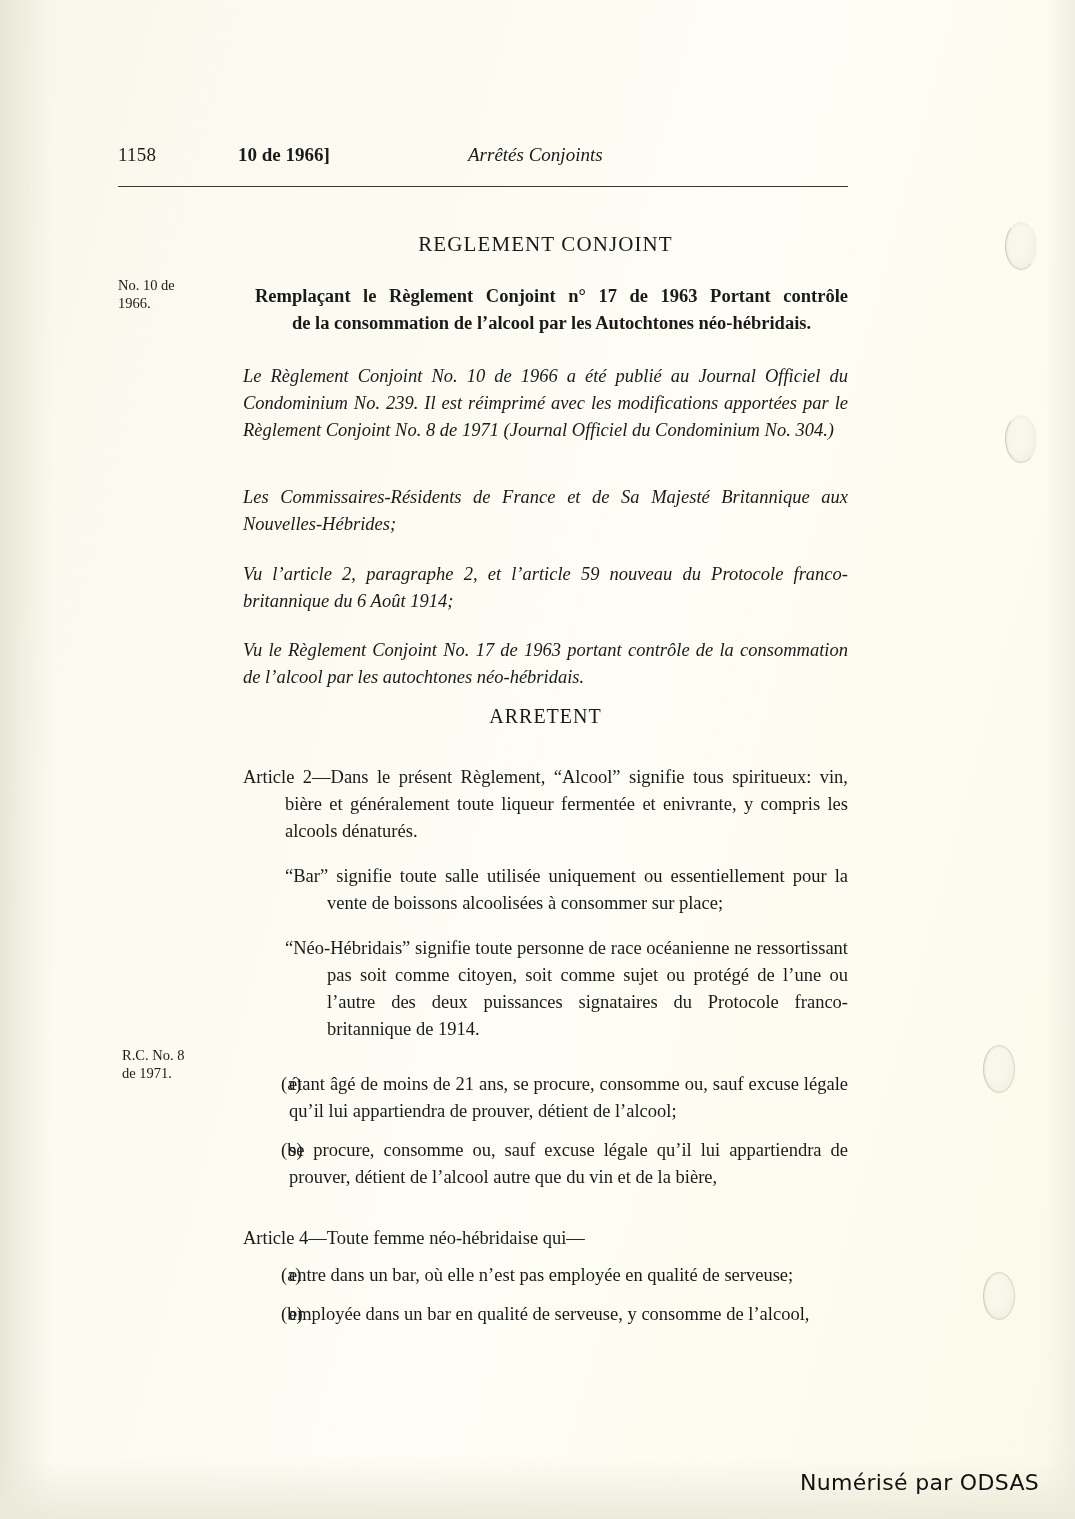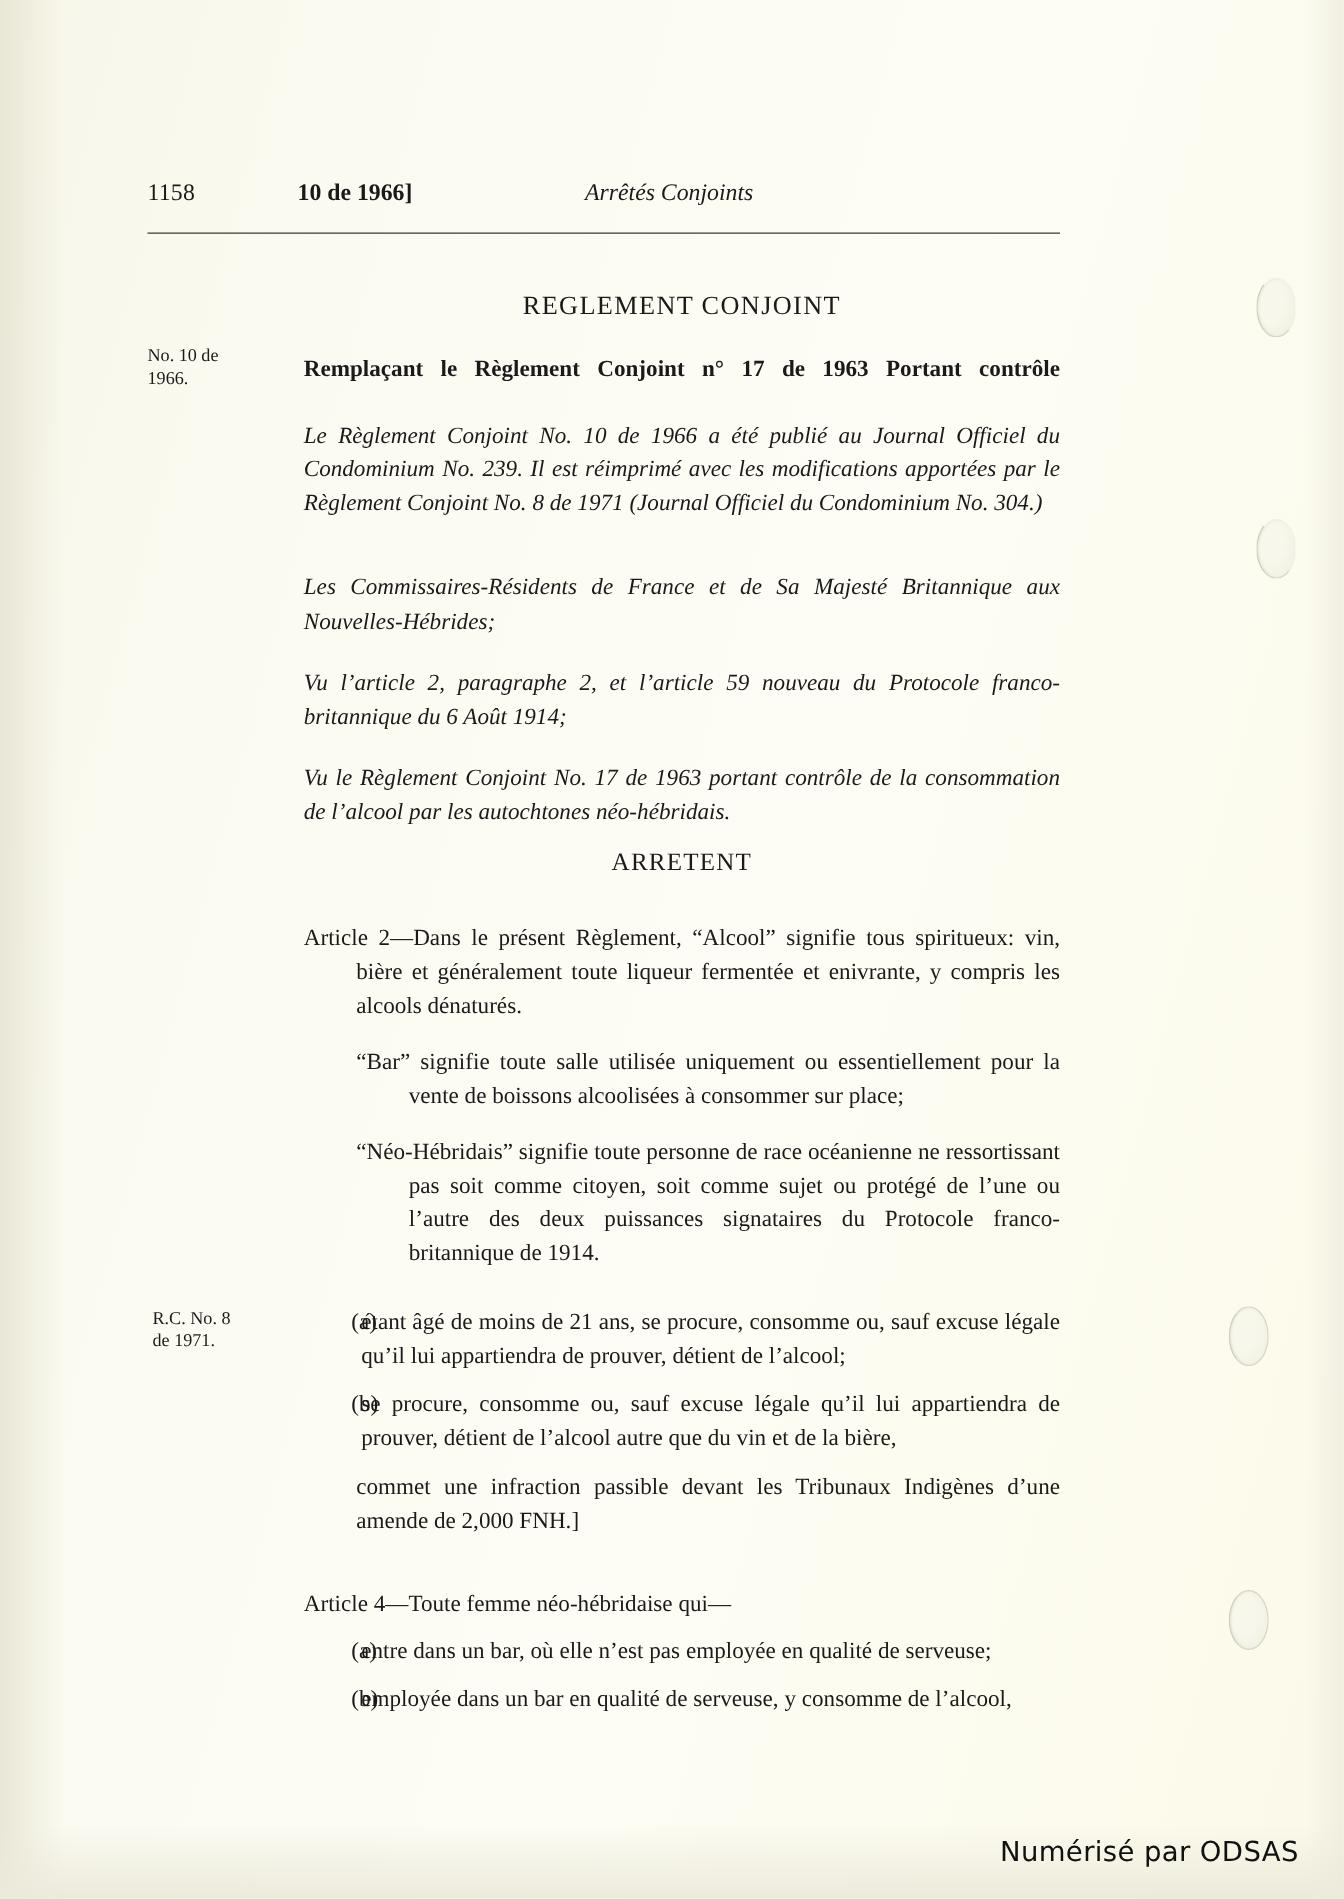--- a/index.html
+++ b/index.html
@@ -113,21 +113,21 @@
     font-size: 21px;
     letter-spacing: 1.1px;
     margin: 0 0 26px 0;
     font-weight: normal;
   }
   .subtitle {
     font-weight: bold;
     font-size: 18.5px;
     text-align: center;
     line-height: 1.45;
-    margin: 0 0 26px 0;
+    margin: 0 0 26px 12px;
   }
   .subtitle .l1 { display: block; text-align: justify; text-align-last: justify; }
   .subtitle .l2 { display: block; }
   .ital-block {
     font-style: italic;
     font-size: 18.5px;
     line-height: 1.47;
     text-align: justify;
     margin: 0 0 22px 0;
   }
@@ -211,20 +211,21 @@
   <div class="margin-note mn1" style="white-space: pre-line;">No. 10 de
 1966.</div>
   <div class="margin-note mn2" style="white-space: pre-line;">R.C. No. 8
 de 1971.</div>
 
   <div class="col">
     <h1 class="doc-title">REGLEMENT CONJOINT</h1>
 
     <div class="subtitle">
       <span class="l1">Remplaçant le Règlement Conjoint n° 17 de 1963 Portant contrôle</span>
+      <span class="l2">de la consommation de l’alcool par les Autochtones néo-hébridais.</span>
     </div>
 
     <p class="ital-block">Le Règlement Conjoint No. 10 de 1966 a été publié au Journal Officiel du Condominium No. 239. Il est réimprimé avec les modifications apportées par le Règlement Conjoint No. 8 de 1971 (Journal Officiel du Condominium No. 304.)</p>
 
     <div class="spacer-18"></div>
 
     <p class="ital-block">Les Commissaires-Résidents de France et de Sa Majesté Britannique aux Nouvelles-Hébrides;</p>
     <p class="ital-block">Vu l’article 2, paragraphe 2, et l’article 59 nouveau du Protocole franco-britannique du 6 Août 1914;</p>
     <p class="ital-block last">Vu le Règlement Conjoint No. 17 de 1963 portant contrôle de la consommation de l’alcool par les autochtones néo-hébridais.</p>
 
@@ -244,21 +245,20 @@
 
     <div class="item">
       <div class="lbl">(a)</div>
       <div class="txt">étant âgé de moins de 21 ans, se procure, consomme ou, sauf excuse légale qu’il lui appartiendra de prouver, détient de l’alcool;</div>
     </div>
     <div class="item">
       <div class="lbl">(b)</div>
       <div class="txt">se procure, consomme ou, sauf excuse légale qu’il lui appartiendra de prouver, détient de l’alcool autre que du vin et de la bière,</div>
     </div>
 
-    <p class="para plain-indent">commet une infraction passible devant les Tribunaux Indigènes d’une amende de 2,000 FNH.]</p>
 
     <div class="gap-m"></div>
 
     <p class="para noindent" style="margin-bottom:10px;">Article 4—Toute femme néo-hébridaise qui—</p>
 
     <div class="item">
       <div class="lbl">(a)</div>
       <div class="txt">entre dans un bar, où elle n’est pas employée en qualité de serveuse;</div>
     </div>
     <div class="item">

